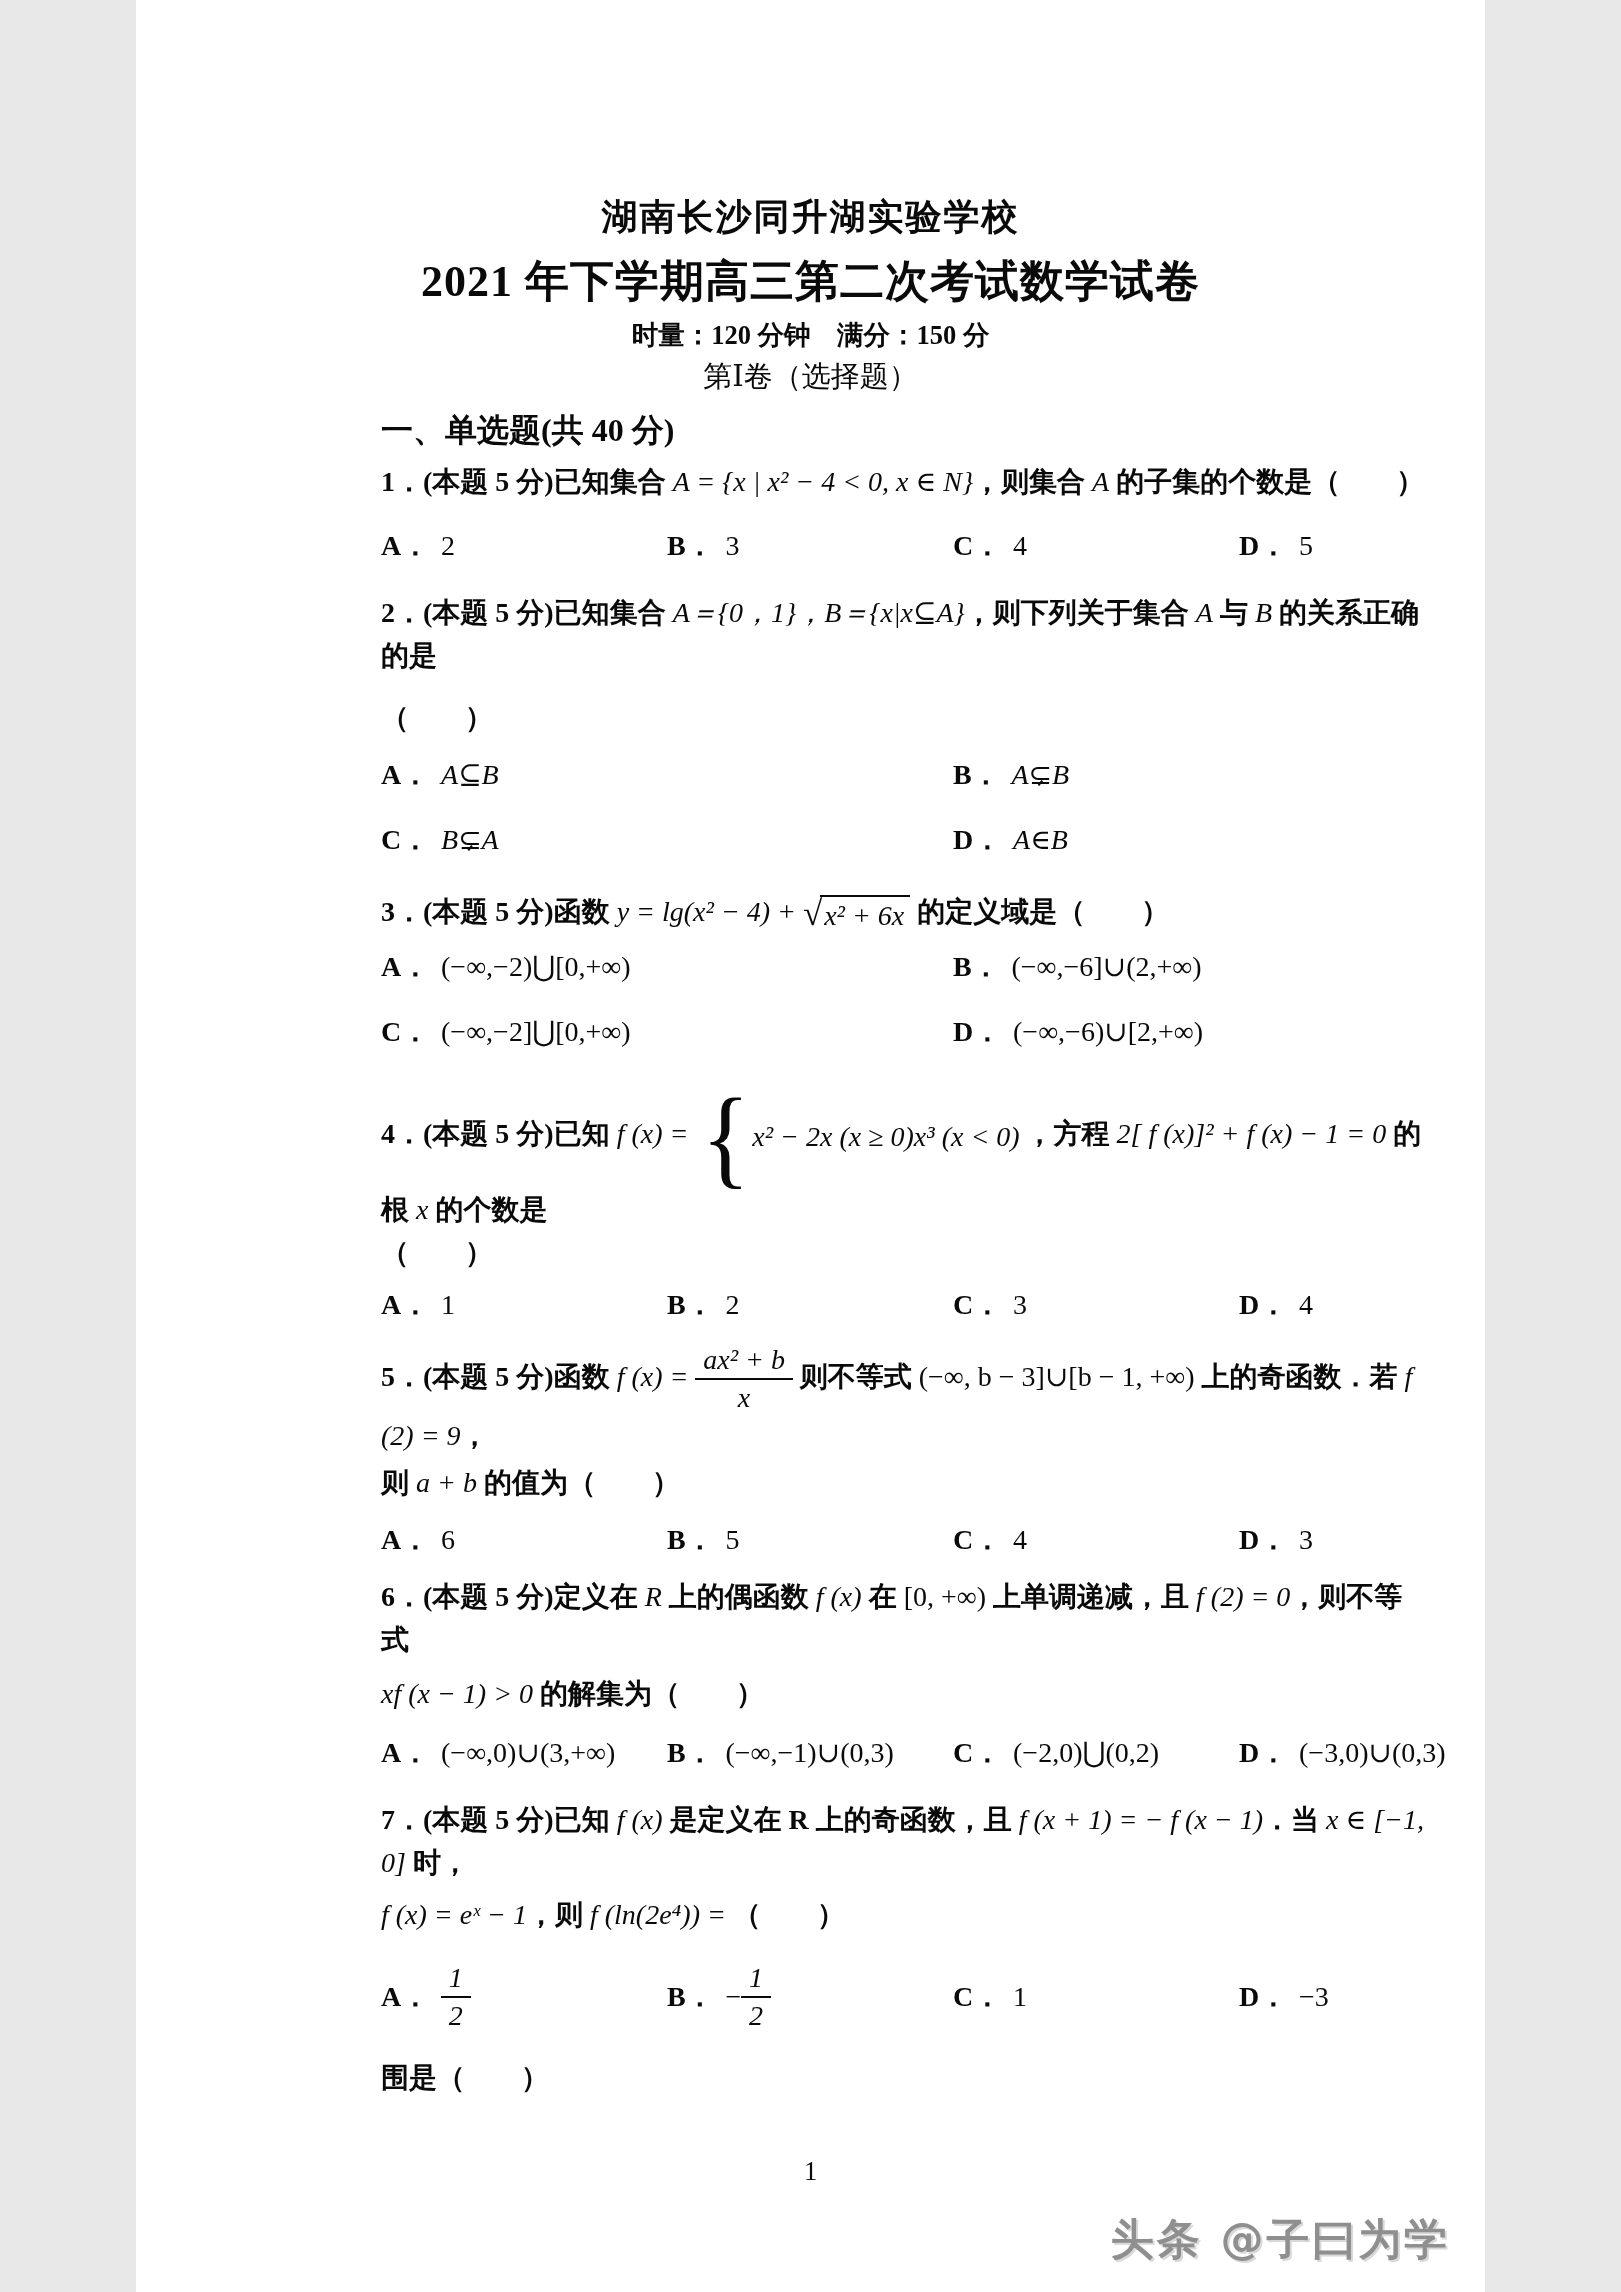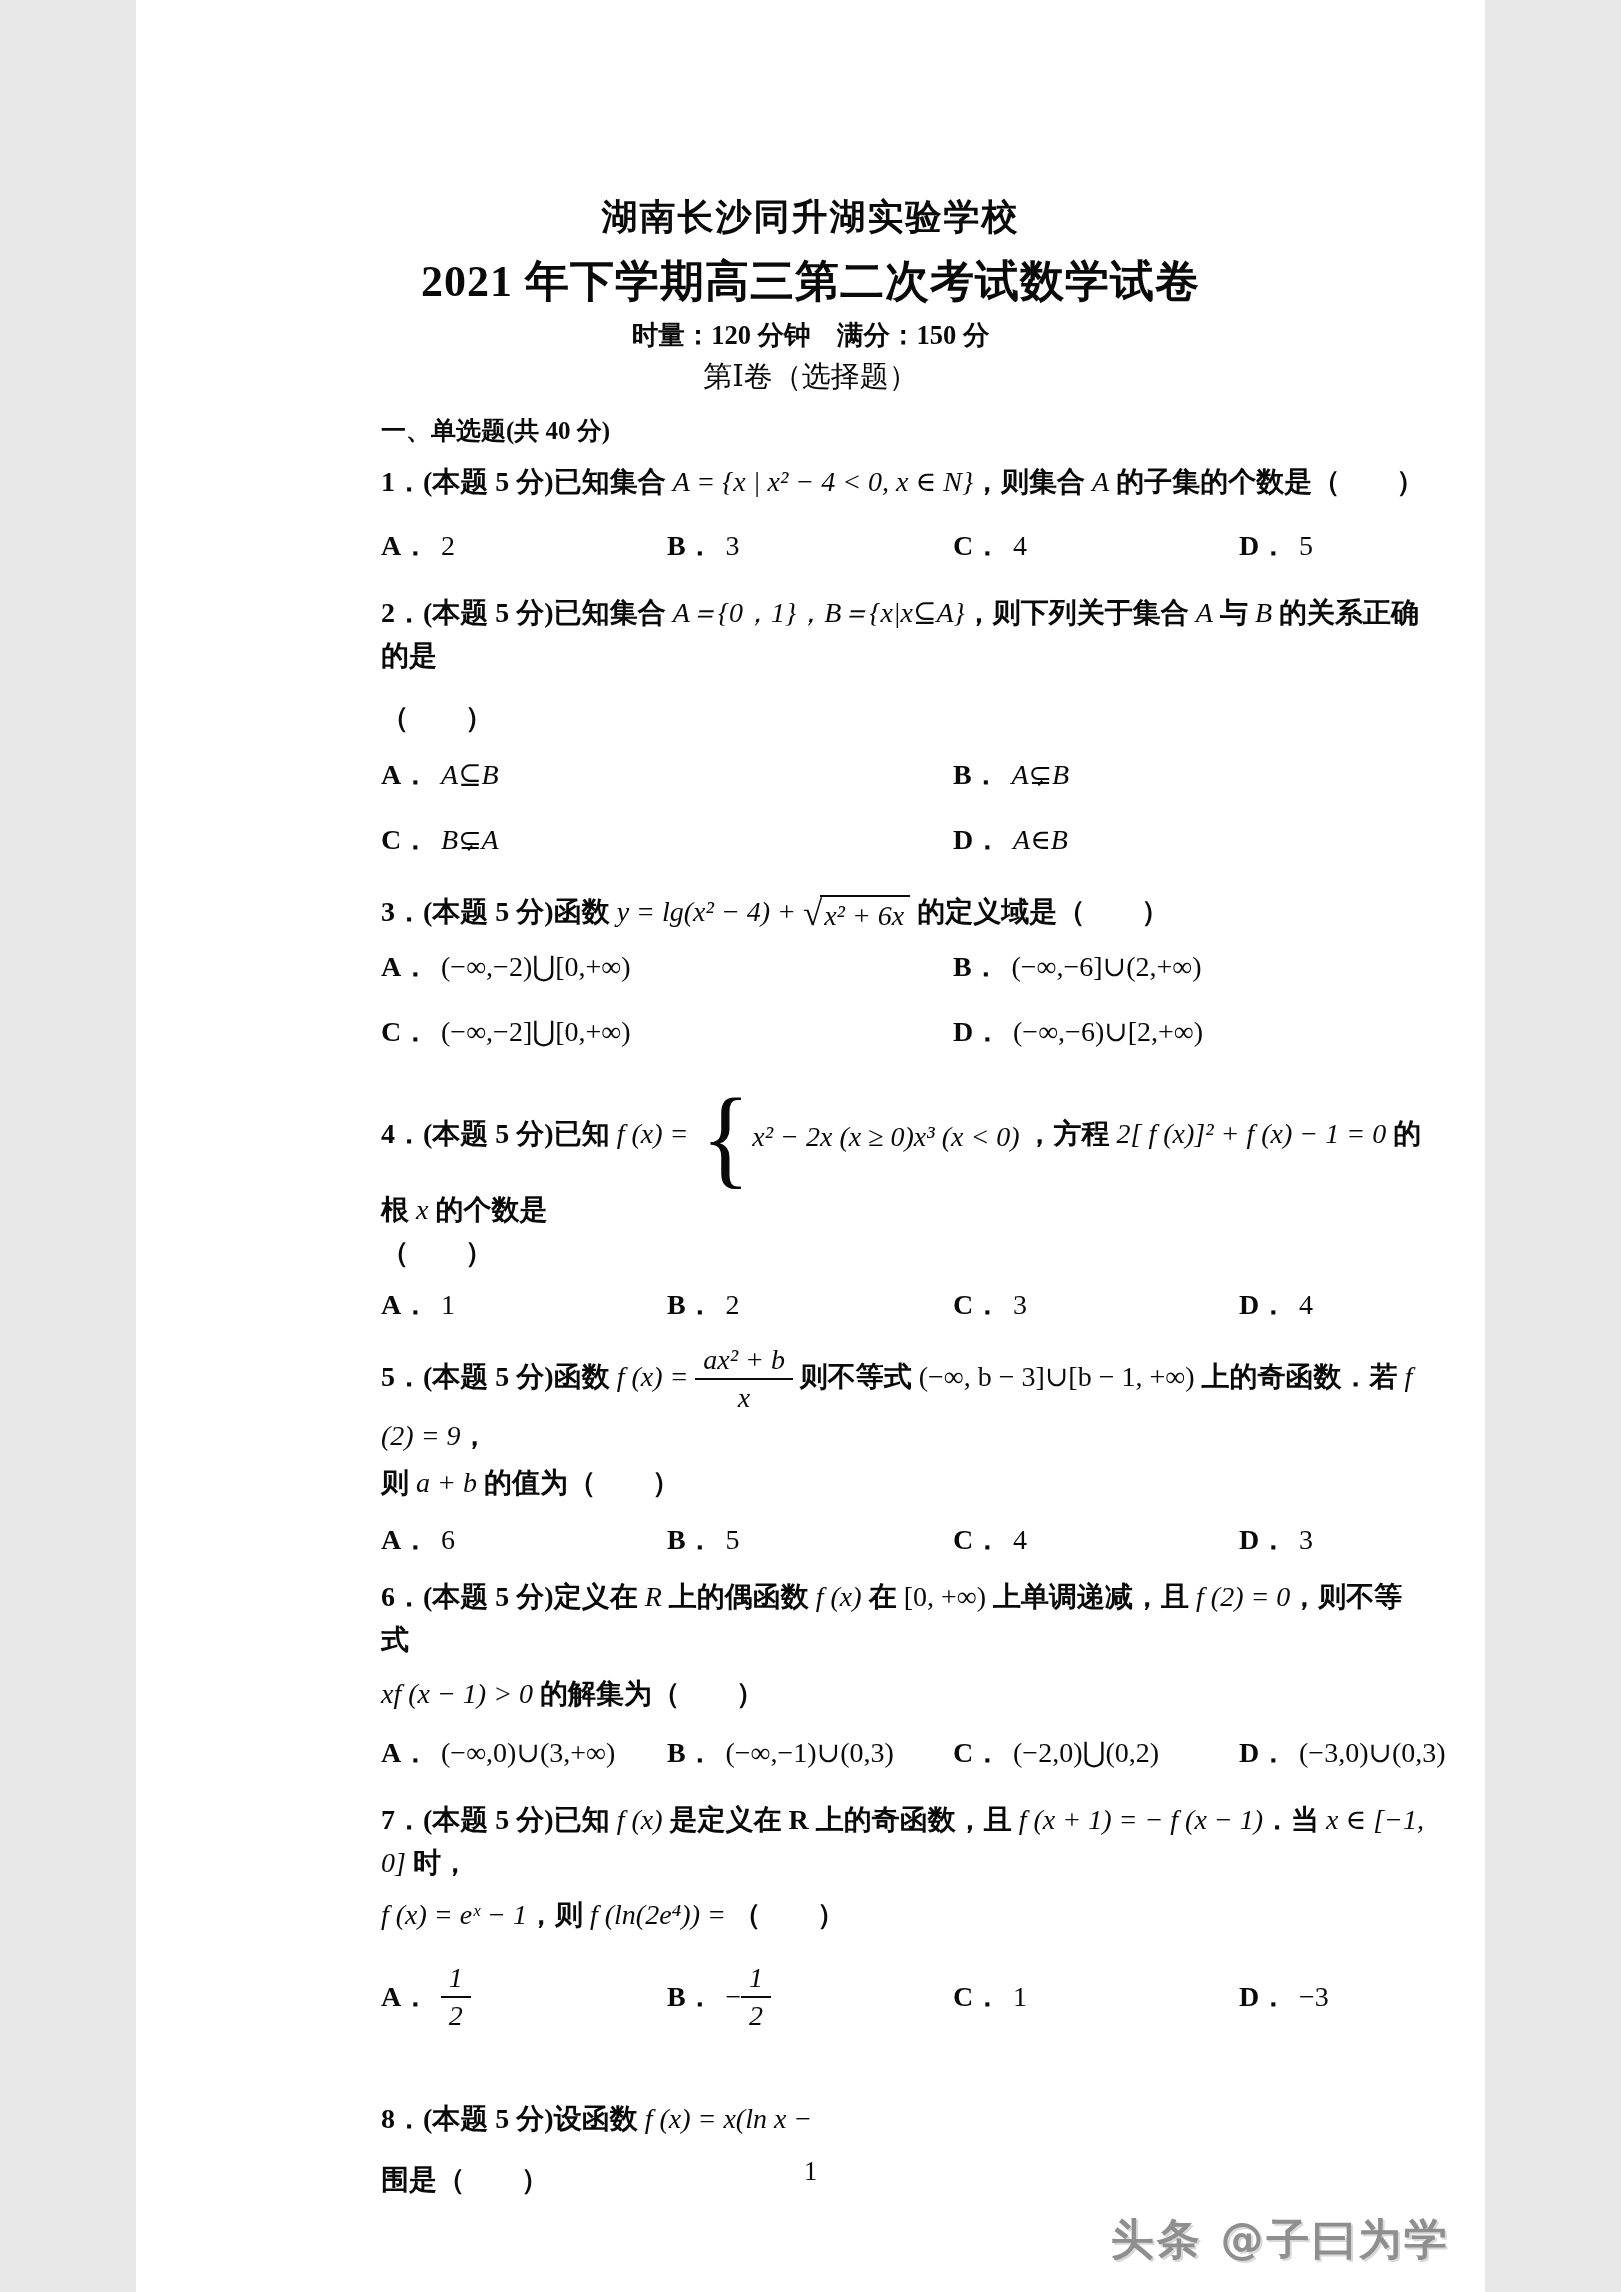--- a/index.html
+++ b/index.html
@@ -13,21 +13,21 @@
     font-family:"Liberation Serif","DejaVu Serif",serif;
   }
   
   .header{text-align:center;padding-top:196px;}
   .school{font-size:36px;font-weight:700;line-height:43px;letter-spacing:2px;}
   .exam-title{font-size:44px;font-weight:700;line-height:57px;margin-top:13.7px;letter-spacing:1px;}
   .exam-info{font-size:26.5px;font-weight:700;line-height:33px;margin-top:9.8px;}
   .volume{font-size:29px;font-weight:400;line-height:37px;margin-top:5.9px;}
   
   .content{padding:0 59px 0 245px;position:relative;z-index:1;}
-  .section-heading{font-size:25px;font-weight:700;line-height:39px;margin-top:15.7px;}
+  .section-heading{font-size:32px;font-weight:700;line-height:39px;margin-top:15.7px;}
   .stem{font-size:28px;line-height:43px;}
   .cn{font-weight:700;}
   .m{font-family:"Liberation Serif","DejaVu Serif","DejaVu Sans",serif;font-style:italic;font-weight:400;}
   .mu{font-family:"Liberation Serif","DejaVu Serif","DejaVu Sans",serif;font-style:normal;font-weight:400;}
   
   .opts{display:grid;font-size:28px;line-height:39px;align-items:center;}
   .opts.c4{grid-template-columns:286px 286px 286px 1fr;}
   .opts.c2{grid-template-columns:572px 1fr;row-gap:25.5px;}
   .opt{display:flex;align-items:center;white-space:nowrap;}
   .olabel{font-weight:700;margin-right:11.8px;}
@@ -292,23 +292,20 @@
             <span class="otext">1</span>
           </div>
         <div class="opt">
             <span class="olabel">D．</span>
             <span class="otext">−3</span>
           </div>
       </div>
     </div>
 
     <div>
-      <div class="stem q8-line1">
-        <span class="cn">8．(本题 5 分)设函数 </span><span class="m">f (x) = x(ln x −</span>
-      </div>
       <div class="stem q8-line2 cn">围是（　　）</div>
     </div>
 
   </div>
 
 
   <div class="page-number">1</div>
   <div class="watermark">头条 @子曰为学</div>
 
 </div>

